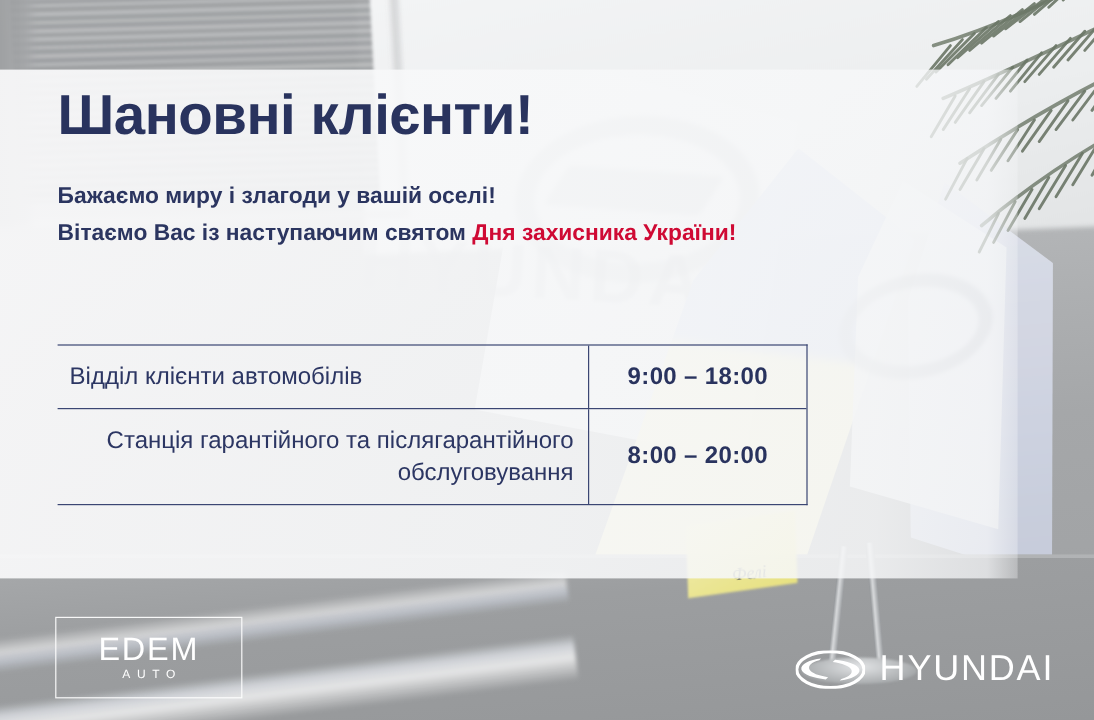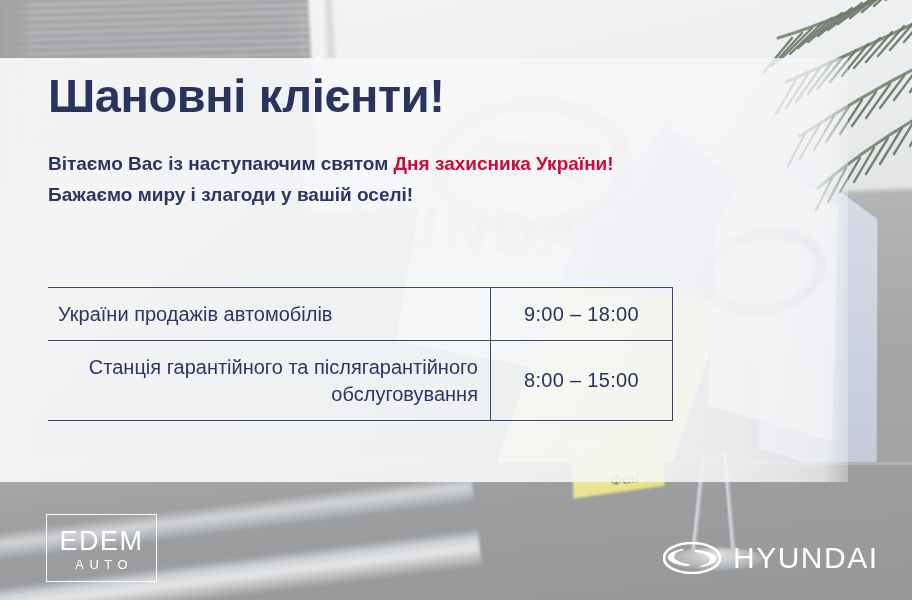--- a/index.html
+++ b/index.html
@@ -223,47 +223,47 @@
     font-size:20px;
     color:#2c3663;
     line-height:1.32;
     display:flex;align-items:center;
     box-sizing:border-box;
   }
   .cell-time{
     flex:1 1 auto;
     border-left:1.6px solid #3b4673;
     display:flex;align-items:center;justify-content:center;
-    font-size:20px;font-weight:400;
+    font-size:20px;font-weight:700;
     color:#29335e;
     letter-spacing:.3px;
     box-sizing:border-box;
   }
   .row-1 .cell-name,.row-1 .cell-time{min-height:50px;}
   .row-2 .cell-name,.row-2 .cell-time{min-height:72px;}
 
   
   .edem{
-    position:absolute;left:46px;top:514px;width:111px;height:68px;
+    position:absolute;left:46px;top:514px;width:156px;height:68px;
     border:1.6px solid rgba(255,255,255,.92);
     box-sizing:border-box;
   }
   .edem-main{
     position:absolute;left:0;right:0;top:11px;
     text-align:center;
     color:#ffffff;
     font-size:27px;font-weight:400;
     letter-spacing:1.5px;
     font-family:"Liberation Sans",sans-serif;
   }
   .edem-sub{
     position:absolute;left:0;right:0;top:42px;
     text-align:center;
     color:#ffffff;
-    font-size:13px;font-weight:400;
+    font-size:10px;font-weight:400;
     letter-spacing:5.5px;
     text-indent:5.5px;
   }
 
   .hyundai{
     position:absolute;left:663px;top:538px;height:40px;
     display:flex;align-items:center;gap:12px;
   }
   .hy-emblem{width:58px;height:32px;display:block;}
   .hy-word{
@@ -362,33 +362,33 @@
     <div class="pole pole1"></div>
     <div class="pole pole2"></div>
     <div class="pole-base"></div>
   </div>
 
   <div class="panel"></div>
 
   <div class="heading">Шановні клієнти!</div>
 
   <div class="greeting">
+    <div>Бажаємо миру і злагоди у вашій оселі!</div>
     <div><span>Вітаємо Вас із наступаючим святом </span><span class="hl">Дня захисника України!</span></div>
-    <div>Бажаємо миру і злагоди у вашій оселі!</div>
   </div>
 
 
   <div class="table">
     <div class="row row-1">
-      <div class="cell-name">України продажів автомобілів</div>
+      <div class="cell-name">Відділ клієнти автомобілів</div>
       <div class="cell-time">9:00 – 18:00</div>
     </div>
     <div class="row row-2">
       <div class="cell-name">Станція гарантійного та післягарантійного обслуговування</div>
-      <div class="cell-time">8:00 – 15:00</div>
+      <div class="cell-time">8:00 – 20:00</div>
     </div>
   </div>
 
   <div class="edem">
     <div class="edem-main">EDEM</div>
     <div class="edem-sub">AUTO</div>
   </div>
 
   <div class="hyundai">
     <svg class="hy-emblem" viewBox="0 0 120 66" aria-hidden="true">

